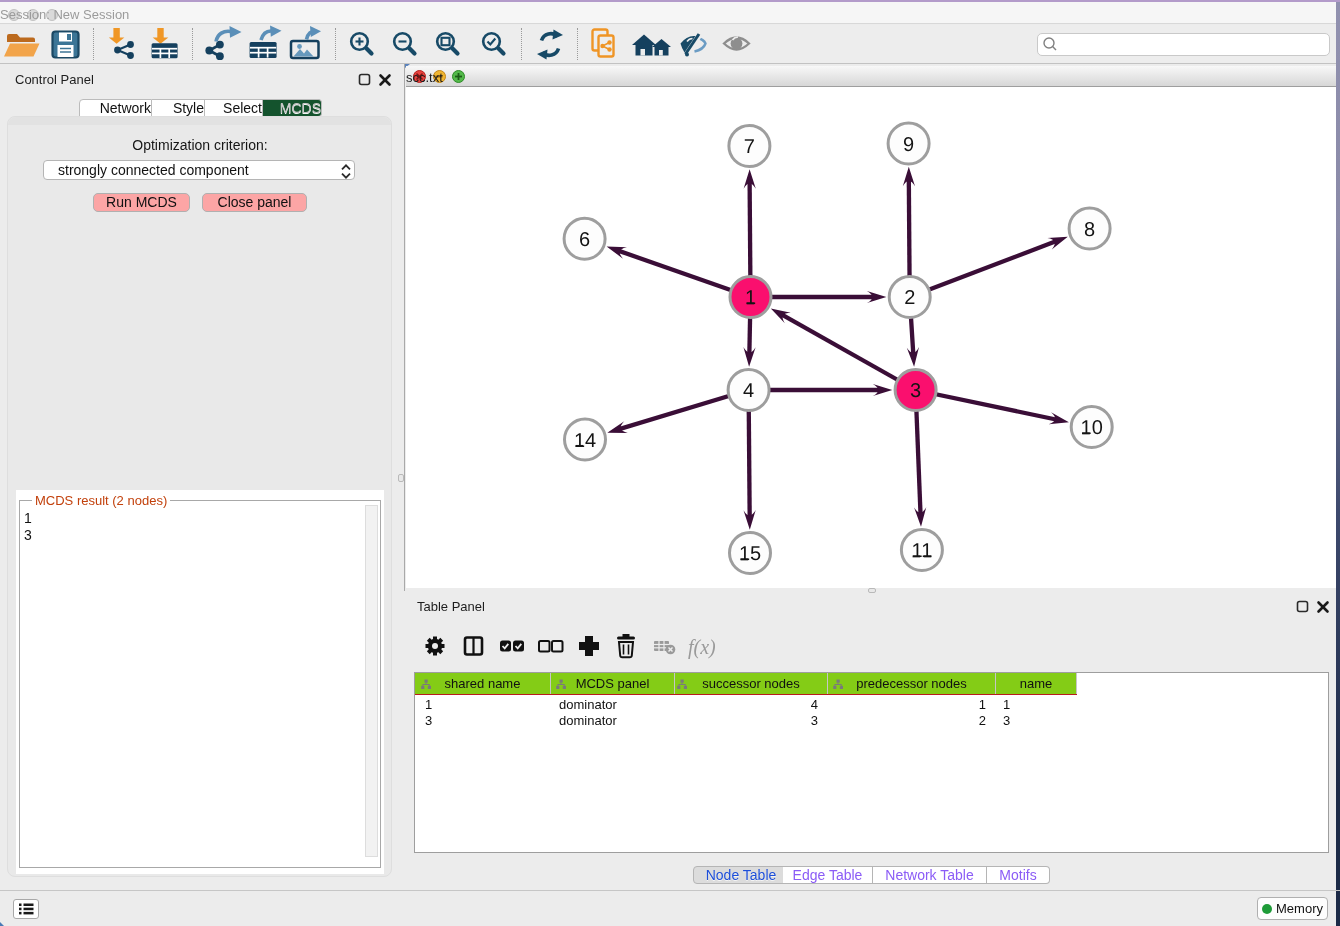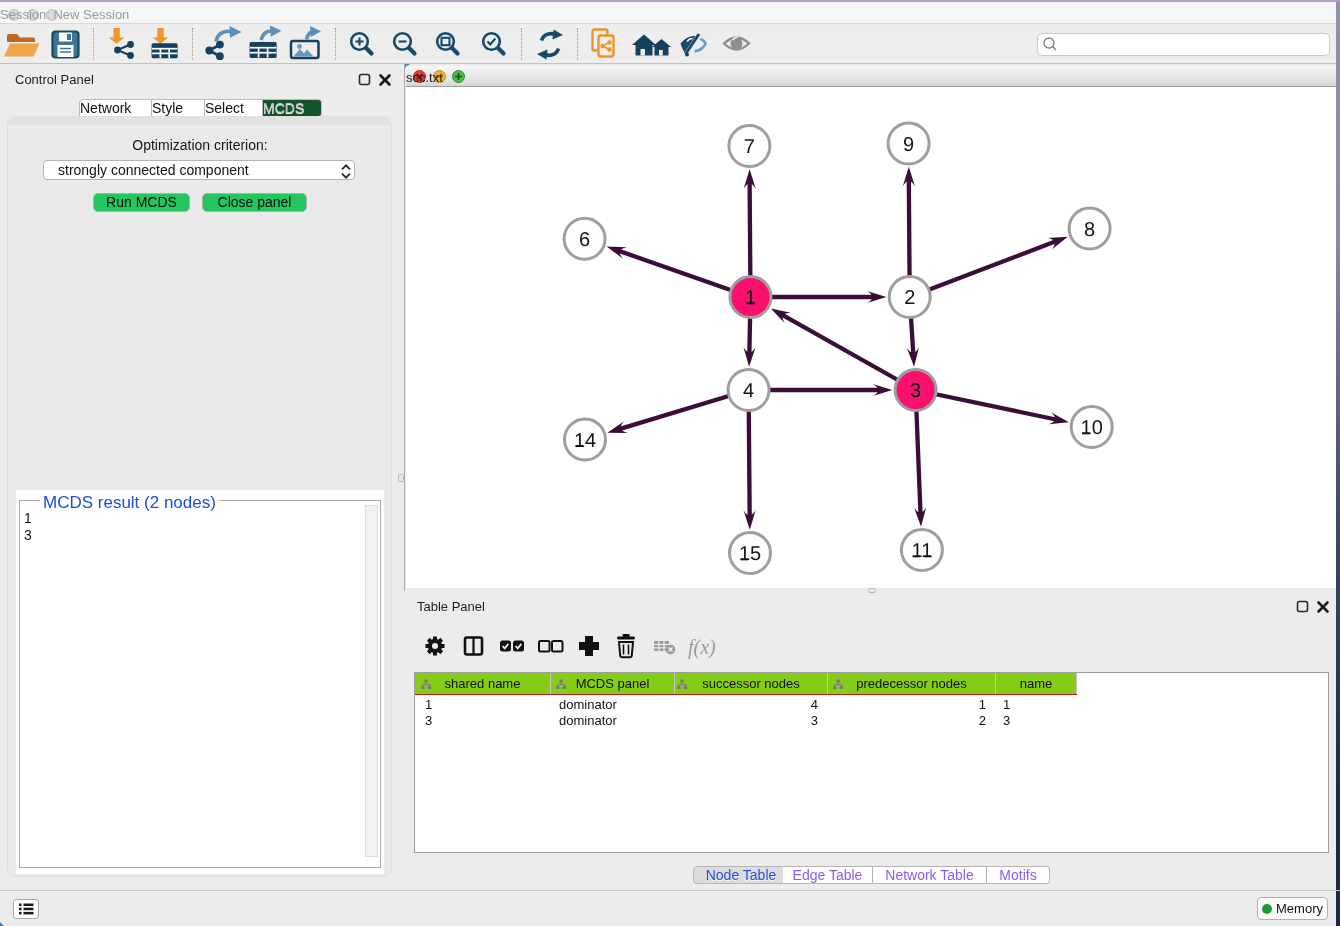--- a/index.html
+++ b/index.html
@@ -7,29 +7,29 @@
 #topline{left:0;top:0;width:1340px;height:2px;background:#b39bca}
 #titlebar{left:0;top:2px;width:1340px;height:22px;background:#f6f6f6;border-bottom:1px solid #d8d8d8}
 .tl{position:absolute;top:7px;width:12px;height:12px;border-radius:50%;background:#dadada;border:1px solid #c3c3c3}
 #wintitle{position:absolute;left:0;top:5px;width:100%;text-align:left;font-size:13px;color:#9b9b9b}
 #toolbar{left:0;top:25px;width:1340px;height:39px;background:#ededed;border-bottom:1px solid #c2c2c2}
 .vsep{position:absolute;top:3px;height:32px;width:0;border-left:1px dotted #9a9a9a}
 #rightstrip{left:1336px;top:2px;width:4px;height:924px;background:linear-gradient(#9191af 0%,#8a8aa8 25%,#3e4a6e 55%,#1c2a47 85%)}
 #searchbox{left:1037px;top:33px;width:293px;height:23px;background:#fff;border:1px solid #c9c9c9;border-radius:5px}
 
 #cp-title{left:15px;top:72px;font-size:13px;color:#1e1e1e}
-.tabbtn{position:absolute;top:99px;height:18px;background:#fff;border:1px solid #bbb;font-size:14px;color:#111;text-align:left;line-height:17px}
+.tabbtn{position:absolute;top:99px;height:18px;background:#fff;border:1px solid #bbb;font-size:14px;color:#111;text-align:right;line-height:17px}
 #cp-box{left:7px;top:116px;width:385px;height:761px;background:#e9e9e9;border:1px solid #dedede;border-radius:8px}
 #cp-box:before{content:"";position:absolute;left:0;top:0;width:100%;height:8px;background:#e2e2e2;border-radius:8px 8px 0 0}
 #optlabel{left:0;top:137px;width:400px;text-align:center;font-size:14px;color:#161616}
 #dropdown{left:43px;top:160px;width:312px;height:20px;background:#fff;border:1px solid #b5b5b5;border-radius:4px;font-size:14px;color:#111;line-height:18px;padding-left:14px}
-.btn{position:absolute;top:193px;height:19px;background:#22c55e;border:1px solid #b0b0b0;border-radius:5px;font-size:14px;color:#111;text-align:center;line-height:17px}
+.btn{position:absolute;top:193px;height:19px;background:#fca5a5;border:1px solid #b0b0b0;border-radius:5px;font-size:14px;color:#111;text-align:center;line-height:17px}
 #resultwrap{left:16px;top:490px;width:368px;height:384px;background:#fff}
 #fieldset{position:absolute;left:3px;top:10px;width:362px;height:368px;border:1px solid #a8a8a8}
-#legend{position:absolute;left:20px;top:-8px;background:#fff;padding:0 3px;font-size:17px;color:#1d4ed8}
+#legend{position:absolute;left:12px;top:-8px;background:#fff;padding:0 3px;font-size:13px;color:#c2410c}
 #sbtrack{position:absolute;right:6px;top:15px;width:13px;height:352px;background:#f2f2f2;border:1px solid #ddd}
 
 #netframe{left:405px;top:64px;width:932px;height:527px}
 #nettitle{position:absolute;left:1px;top:2px;width:930px;height:21px;background:linear-gradient(#f8f8f8,#d7d7d7);border-bottom:1px solid #9e9e9e}
 #netcanvas{position:absolute;left:1px;top:23px;width:930px;height:501px;background:#fff}
 .mac{position:absolute;top:4px;width:13px;height:13px;border-radius:50%}
 #nettext{position:absolute;top:4px;left:0;width:100%;font-size:13px;color:#1a1a1a}
 
 #tp-title{left:417px;top:599px;font-size:13px;color:#1e1e1e}
 #tablebox{left:414px;top:672px;width:915px;height:181px;background:#fff;border:1px solid #9e9e9e}

